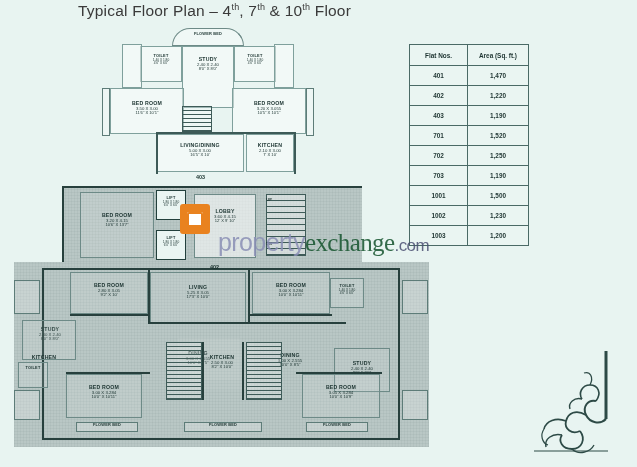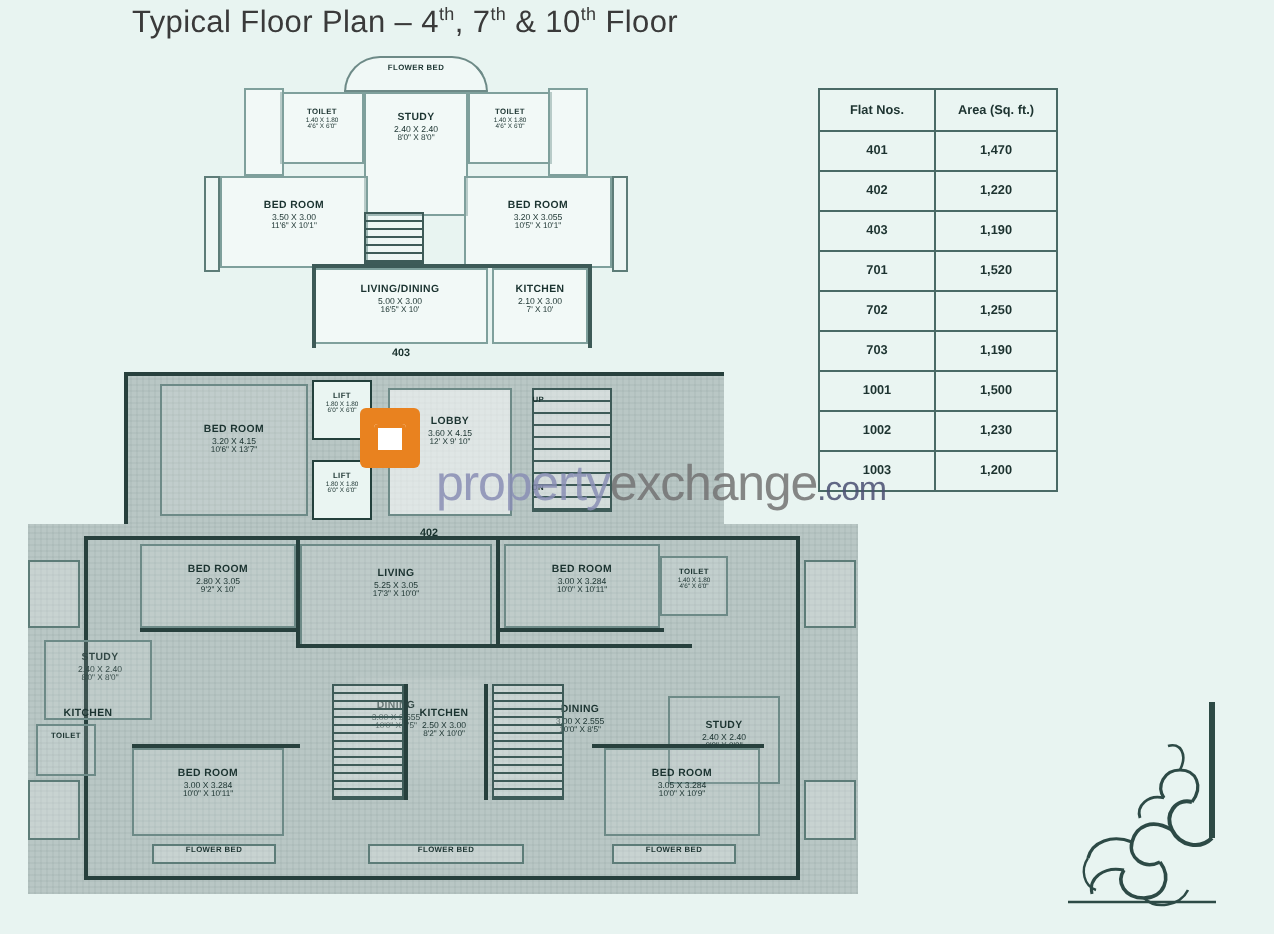--- a/index.html
+++ b/index.html
@@ -6,21 +6,21 @@
   body{
     width:637px;height:467px;overflow:hidden;
     background:#e9f5f2;
     font-family:"Liberation Sans", sans-serif;
     position:relative;
   }
   #page{position:absolute;inset:0;background:#e8f4f1;}
 
   
   .title{
-    position:absolute;left:66px;top:2px;
+    position:absolute;left:78px;top:2px;
     font-size:15.5px;color:#3a3a3a;letter-spacing:.2px;
     white-space:nowrap;
     text-align:center;
   }
   .title sup{font-size:9px;vertical-align:super;}
 
   
   .flat-table{
     position:absolute;left:409px;top:44px;
     border-collapse:collapse;
@@ -109,21 +109,21 @@
   .wm-mumbai{
     position:absolute;left:38px;top:0px;
     font-size:31px;color:#9fc04f;opacity:.85;font-weight:normal;
     letter-spacing:-.5px;
   }
   .wm-prop{
     position:absolute;left:38px;top:30px;
     font-size:25px;opacity:.85;letter-spacing:-.6px;white-space:nowrap;
   }
   .wm-prop .p1{color:#8a8fb5;}
-  .wm-prop .p2{color:#737373;}
+  .wm-prop .p2{color:#14532d;font-family:Liberation Serif, serif;}
   .wm-prop .p3{color:#4a4f72;font-size:17px;}
 
   
   #flourish{position:absolute;right:14px;bottom:10px;width:95px;height:112px;}
 </style>
 </head>
 <body>
 
 <div id="page">
 

